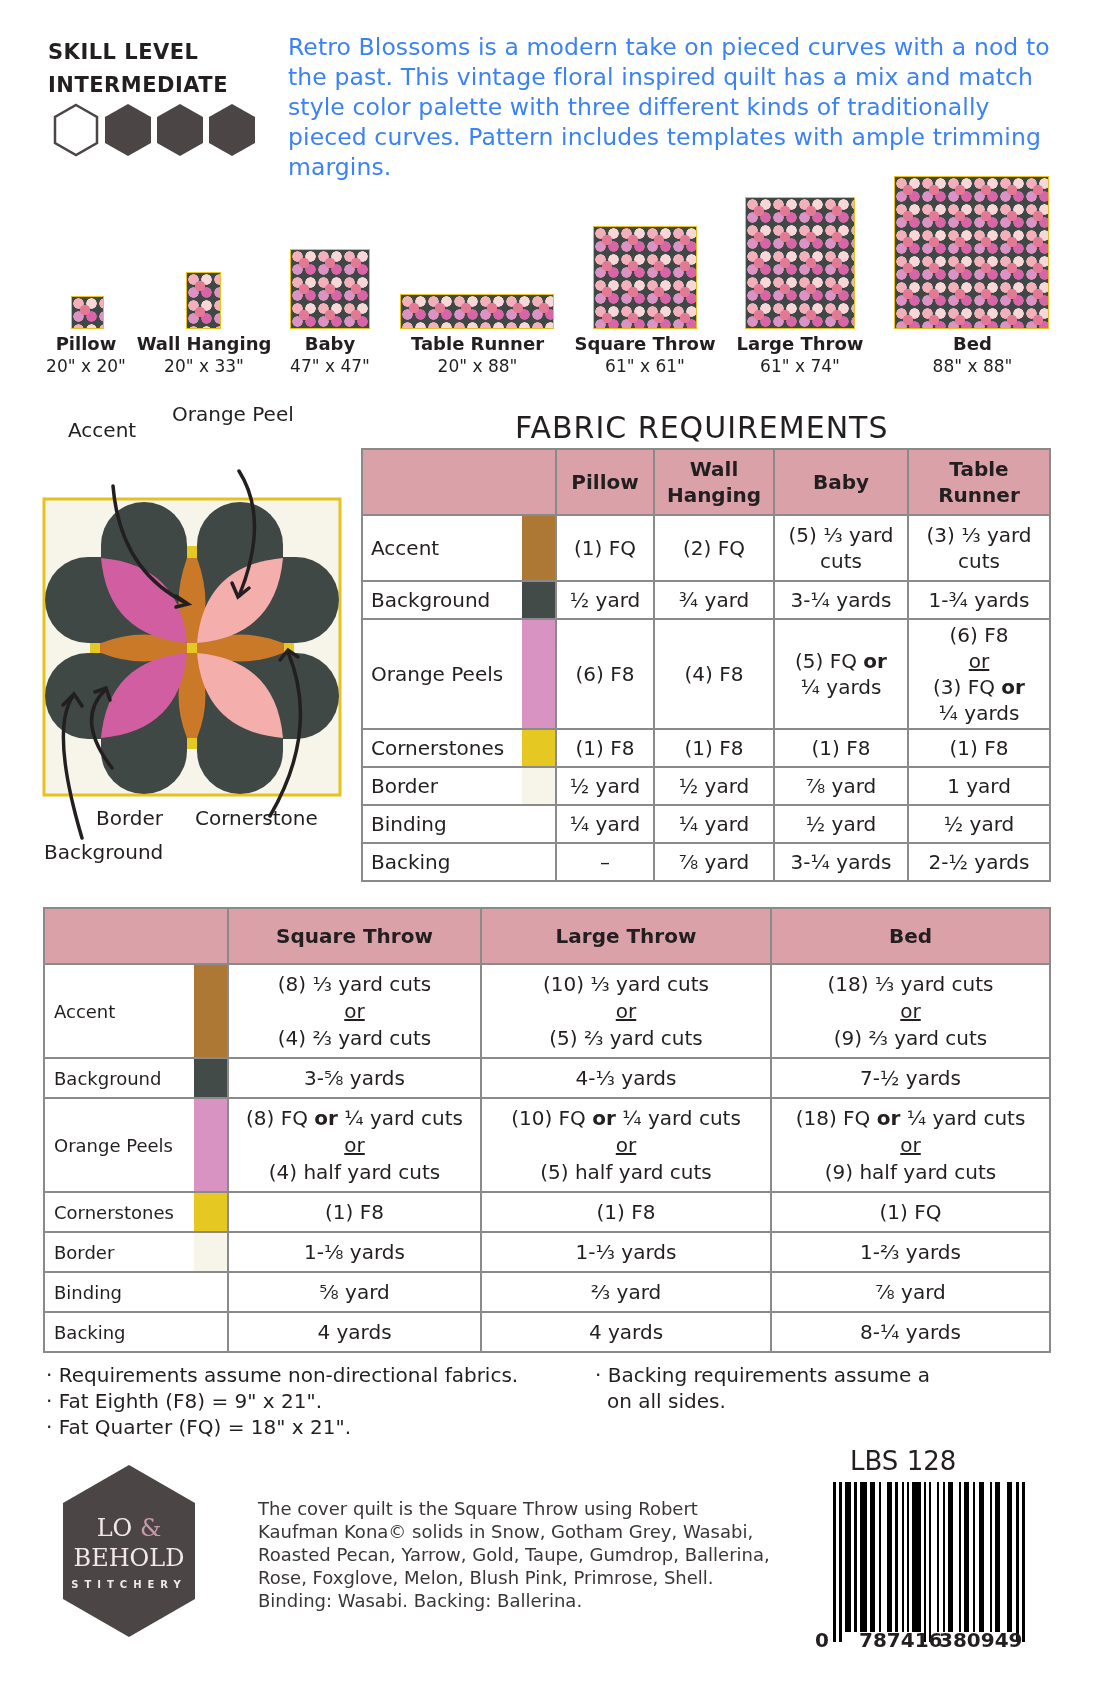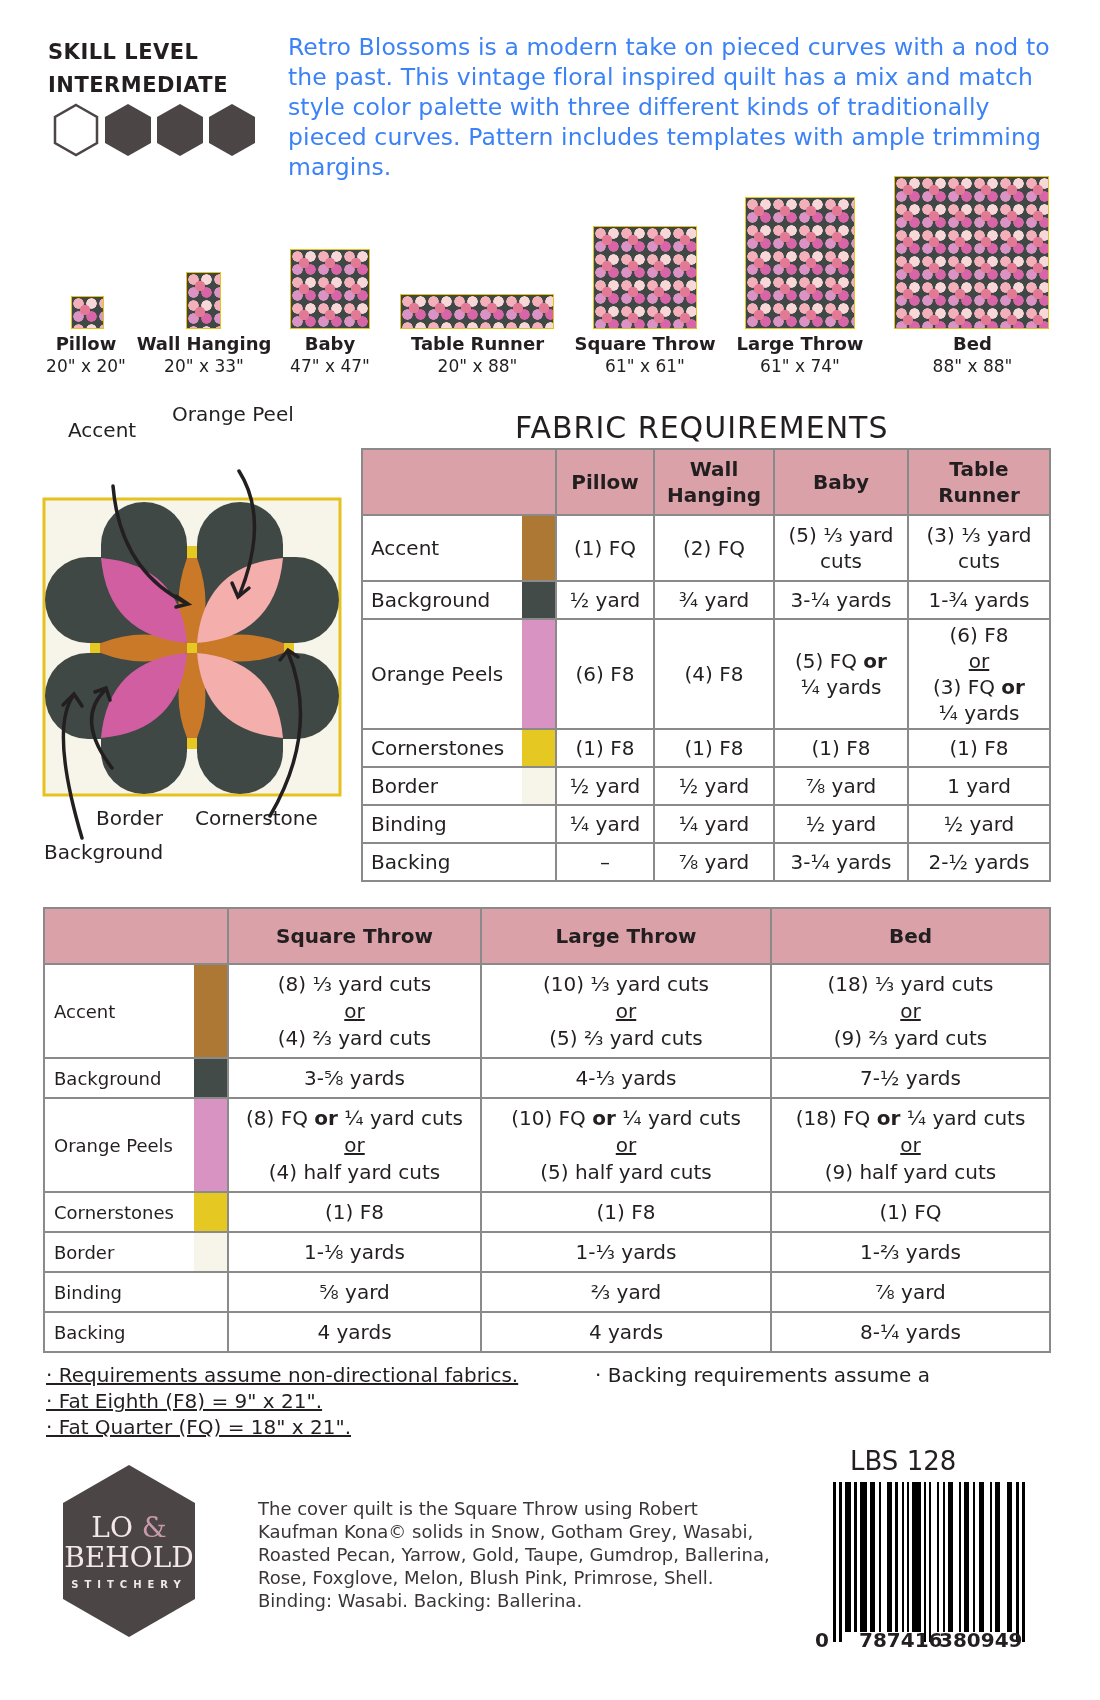--- a/index.html
+++ b/index.html
@@ -310,34 +310,35 @@
   </tr>
   <tr style="height:40px">
     <td class="name" colspan="2" style="border-right:2px solid #8a8a8a">Backing</td>
     <td>4 yards</td>
     <td>4 yards</td>
     <td>8-¼ yards</td>
   </tr>
 </tbody>
   </table>
 
-<div class="abs notes" style="left:46px;top:1362px;text-decoration:underline;">
+<div class="abs notes" style="left:46px;top:1362px;">
   <div>· Requirements assume non-directional fabrics.</div>
   <div>· Fat Eighth (F8) = 9" x 21".</div>
   <div>· Fat Quarter (FQ) = 18" x 21".</div>
 </div>
 <div class="abs notes" style="left:595px;top:1362px;">
   <div>· Backing requirements assume a</div>
+  <div style="padding-left:12px">on all sides.</div>
 </div>
 
 <div class="abs logo" style="height:172px;">
   <svg width="132" height="172" viewBox="0 0 132 172" style="position:absolute;left:0;top:0;">
     <polygon points="66,0 132,38 132,134 66,172 0,134 0,38" fill="#4b4546"></polygon>
   </svg>
-  <div style="position:absolute;left:0;top:48px;width:132px;text-align:center;font-family:'DejaVu Serif',serif;color:#f2e7ea;font-size:28px;line-height:30px;">
+  <div style="position:absolute;left:0;top:48px;width:132px;text-align:center;font-family:'DejaVu Serif',serif;color:#f2e7ea;font-size:24px;line-height:30px;">
     <span>LO</span> <span style="color:#c79aac">&amp;</span><br>
     <span>BEHOLD</span>
   </div>
   <div style="position:absolute;left:0;top:114px;width:132px;text-align:center;color:#f2e7ea;font-size:10px;letter-spacing:6px;font-weight:bold;">STITCHERY</div>
 </div>
 
 <div class="abs credits">The cover quilt is the Square Throw using Robert Kaufman Kona© solids in Snow, Gotham Grey, Wasabi, Roasted Pecan, Yarrow, Gold, Taupe, Gumdrop, Ballerina, Rose, Foxglove, Melon, Blush Pink, Primrose, Shell. Binding: Wasabi. Backing: Ballerina.</div>
 
 <div class="abs sku">LBS 128</div>
 <div class="abs barcode">

